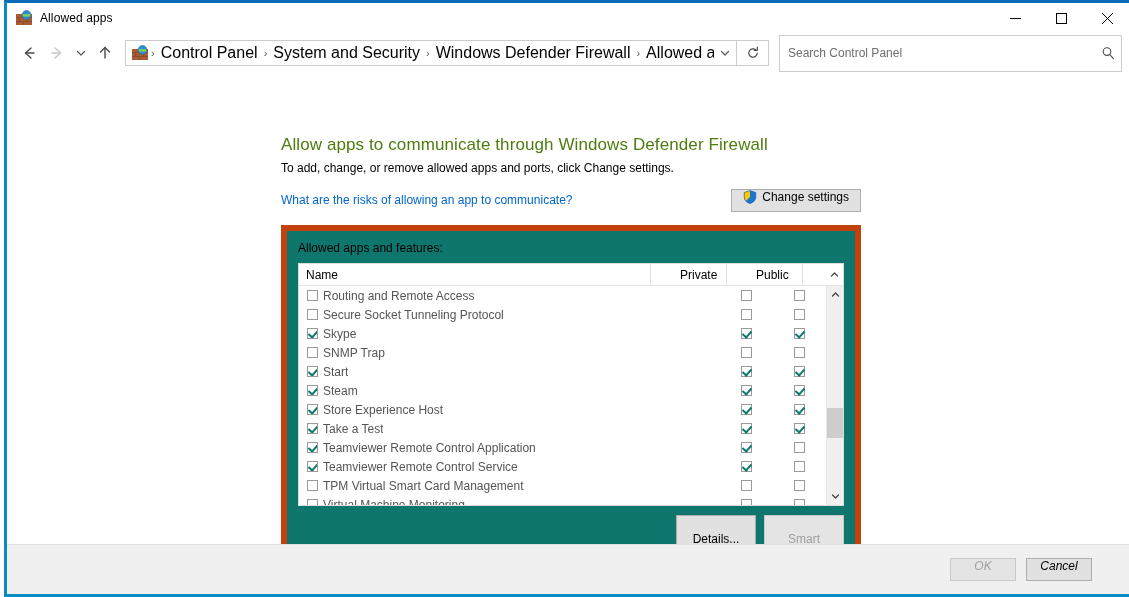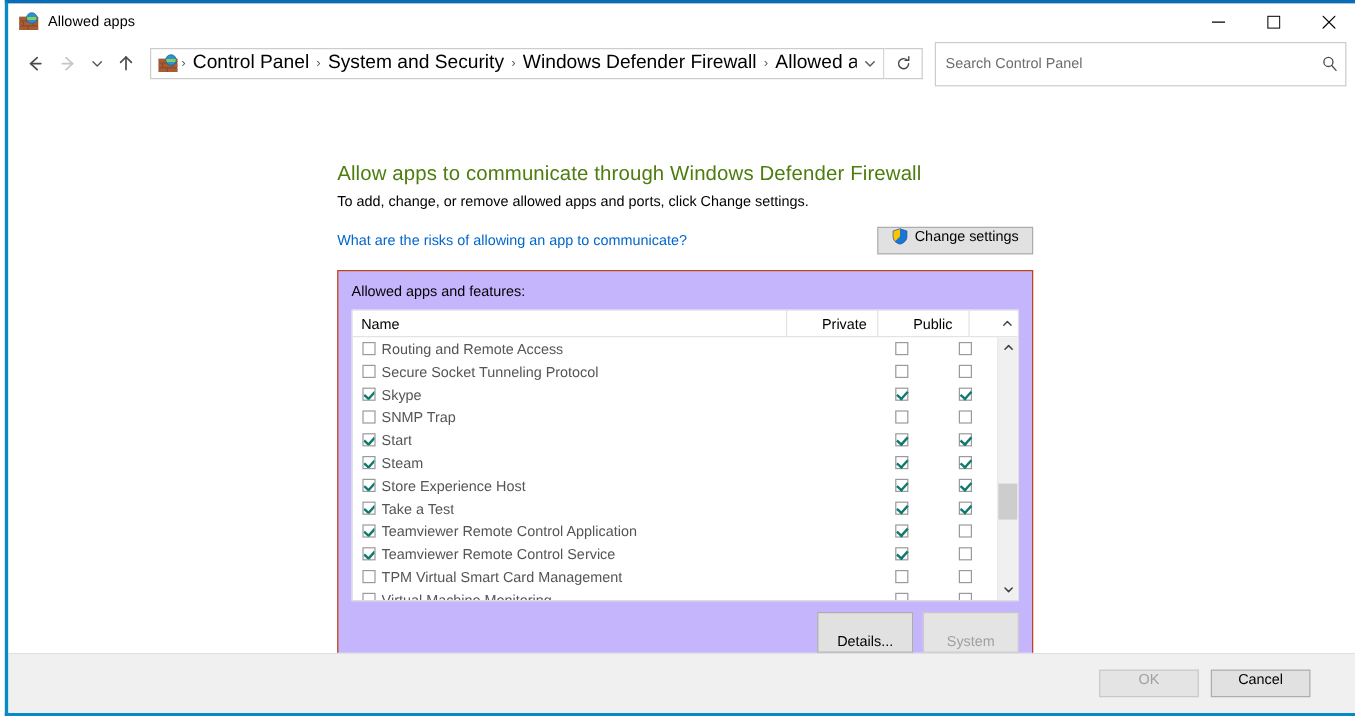--- a/index.html
+++ b/index.html
@@ -218,23 +218,23 @@
     background: #e4e4e4;
     border-color: #c8c8c8;
     cursor: default;
   }
 
   
   .shield { width: 14px; height: 14px; flex: 0 0 14px; }
 
   
   .groupbox {
-    border: 1px solid #c2410c;
+    border: 6px solid #c2410c;
     padding: 10px 11px 13px 11px;
-    background: #c4b5fd;
+    background: #0f766e;
   }
   .group-label {
     font-size: 12px;
     color: #000;
     margin-bottom: 8px;
   }
 
   
   .listview {
     border: 1px solid #dcdcdc;
@@ -370,21 +370,21 @@
   .footer {
     flex: 0 0 50px;
     background: #f0f0f0;
     border-top: 1px solid #dfdfdf;
     display: flex;
     align-items: center;
     justify-content: flex-end;
     padding-right: 38px;
     gap: 10px;
   }
-  .btn-footer { width: 83px; padding: 0; }
+  .btn-footer { width: 66px; padding: 0; font-style: italic; }
 
   
   .fw-icon { display: block; }
 </style>
 </head>
 <body>
 
 <div class="window">
 
   <div class="titlebar">
@@ -701,21 +701,21 @@
                 <svg width="9" height="9" viewBox="0 0 9 9">
                   <path d="M1.5 3 L4.5 6 L7.5 3" fill="none" stroke="#444" stroke-width="1.3" stroke-linecap="round" stroke-linejoin="round"></path>
                 </svg>
               </div>
             </div>
           </div>
         </div>
 
         <div class="list-buttons">
           <div class="btn btn-wide">Details...</div>
-          <div class="btn btn-wide disabled">System</div>
+          <div class="btn btn-wide disabled">Smart</div>
         </div>
       </div>
 
     </div>
   </div>
 
   <div class="footer">
     <div class="btn btn-footer disabled">OK</div>
     <div class="btn btn-footer">Cancel</div>
   </div>

